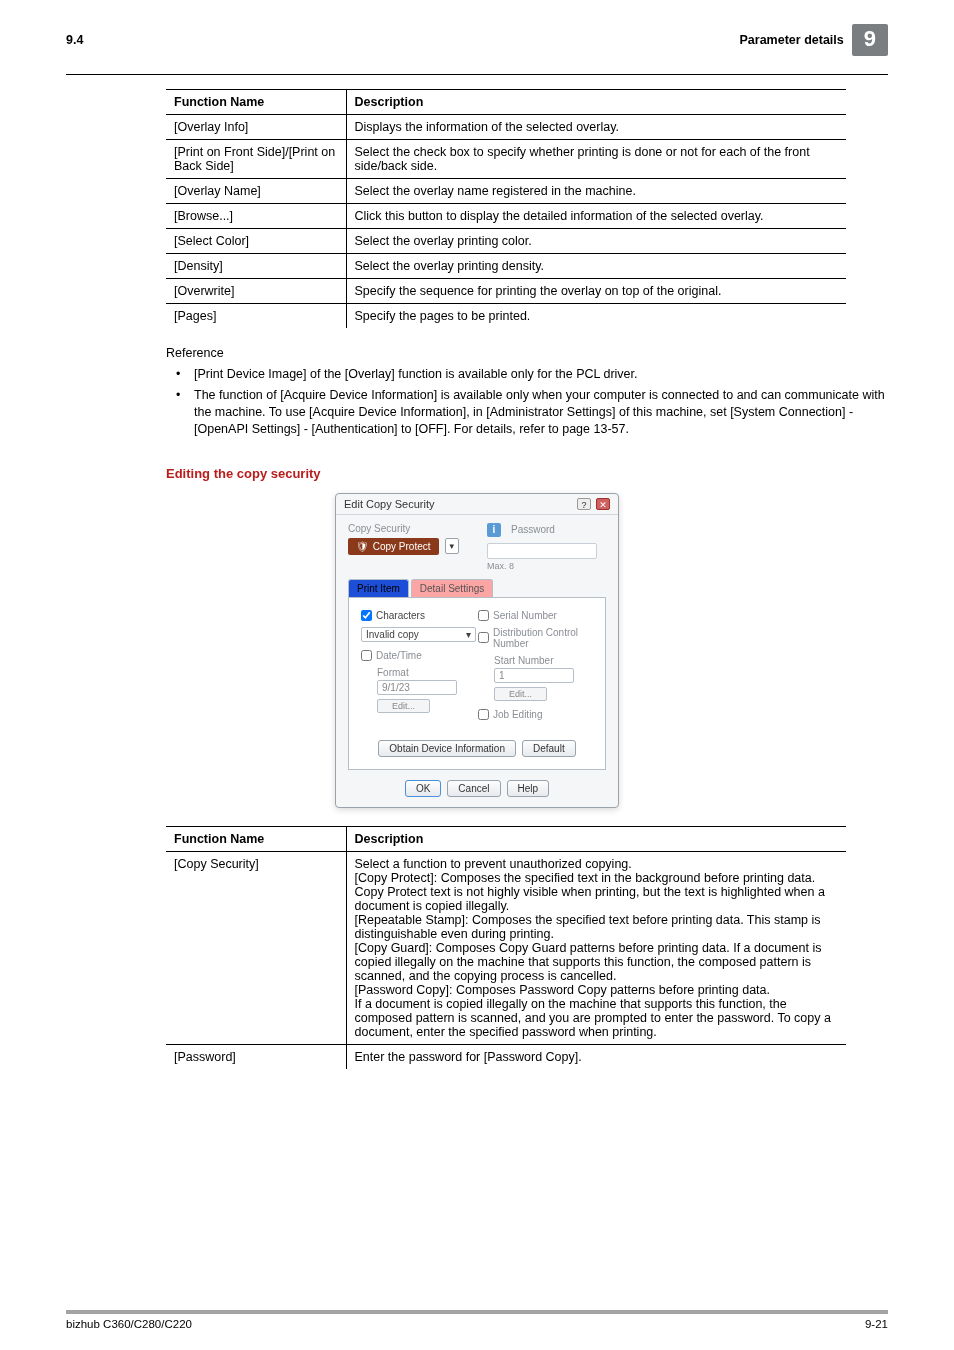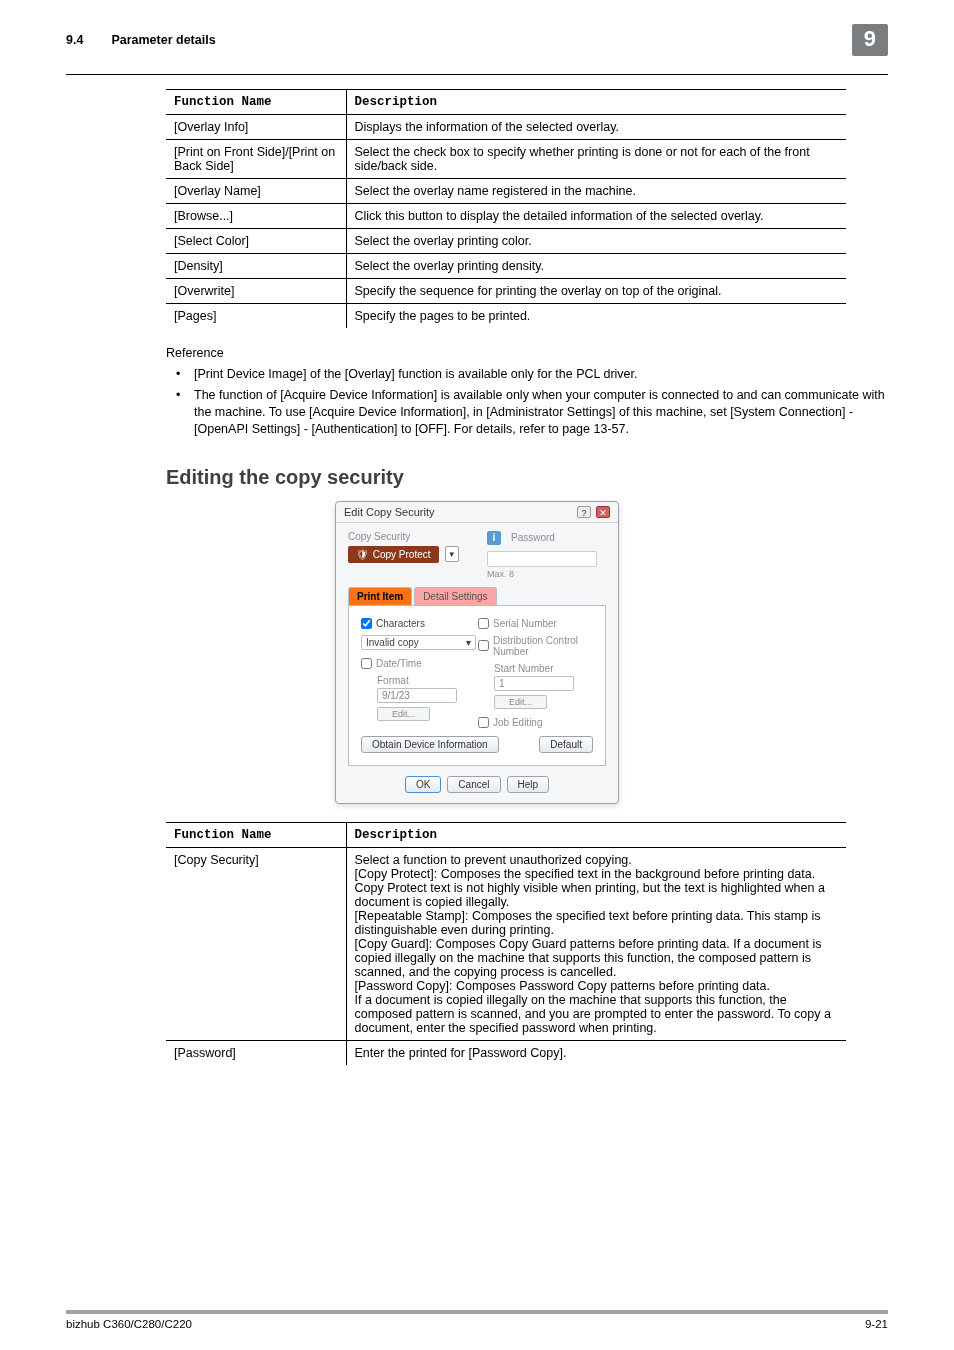--- a/index.html
+++ b/index.html
@@ -16,21 +16,21 @@
     padding: 24px 66px 24px 66px;
     position: relative;
     min-height: 1350px;
   }
   .header-row {
     display: flex;
     align-items: center;
     margin-bottom: 18px;
   }
   .section-number { font-weight: bold; margin-right: 28px; }
-  .section-title { font-weight: bold; flex: 1; }
+  .section-title { font-weight: bold; flex: 1; text-align: right; }
   .tab-chip {
     background: #7a7e81;
     color: #fff;
     font-weight: bold;
     font-size: 22px;
     padding: 2px 12px 4px 12px;
     border-radius: 2px;
     margin-left: 8px;
   }
   .header-rule {
@@ -45,36 +45,36 @@
     margin-top: 14px;
   }
   table.data th, table.data td {
     border-top: 1px solid #000;
     border-bottom: 1px solid #000;
     padding: 5px 8px;
     text-align: left;
     vertical-align: top;
     font-size: 12.5px;
   }
-  table.data th { font-weight: bold; font-family: Liberation Mono, monospace; }
+  table.data th { font-weight: bold; }
   table.data .col-func { width: 180px; border-right: 1px solid #000; }
   table.data tr.last-row th,
   table.data tr.last-row td { border-bottom: none; }
 
   .ref-block { margin-left: 100px; margin-top: 18px; }
   .ref-label { margin-bottom: 6px; }
   ul.bullets { margin: 0; padding-left: 16px; list-style: none; }
   ul.bullets li { margin-bottom: 4px; position: relative; padding-left: 12px; line-height: 1.35; }
   ul.bullets li::before { content: "•"; position: absolute; left: -6px; top: 0; }
 
   h3.subhead {
     margin: 28px 0 12px 100px;
-    font-size: 20px;
+    font-size: 13px;
     font-weight: bold;
-    color: #404040;
+    color: #b91c1c;
   }
 
   .dialog {
     width: 284px;
     margin: 0 auto;
     border: 1px solid #9aa3ab;
     background: #f4f6f8;
     border-radius: 4px;
     font-size: 10px;
     color: #333;
@@ -127,35 +127,35 @@
   .tabs .tab {
     padding: 3px 8px;
     border: 1px solid #b6bfc7;
     border-bottom: none;
     border-radius: 3px 3px 0 0;
     margin-right: 2px;
     font-size: 10px;
     color: #555;
     background: #fca5a5;
   }
-  .tabs .tab.active { background: #f97316; color:#000;font-weight:bold; }
+  .tabs .tab.active { background: #1d4ed8; color:#000; }
   .tab-content {
     border: 1px solid #b6bfc7;
     border-top: none;
     padding: 12px;
     background: #fff;
   }
   .tc-cols { display: flex; gap: 2px; justify-content: center; }
   .tc-col { flex:1; font-size:10px; color:#444; }
   .tc-col .field { margin-bottom: 6px; }
   .tc-col .ck { display:flex; align-items:center; gap:4px; }
   .tc-col input[type="checkbox"]{ width:11px; height:11px; margin:0; }
   .tc-col .sel { border:1px solid #b6bfc7; padding:1px 4px; border-radius:2px; font-size:10px; margin-top:2px; display:flex; justify-content:space-between; align-items:center; background:#fff;}
   .tc-col .txt { border:1px solid #b6bfc7; padding:1px 4px; border-radius:2px; font-size:10px; background:#fff; color:#888; display:block; margin-top:2px;}
-  .dlg-btn-row { margin-top: 2px; display:flex; justify-content:space-between; gap:6px; }
+  .dlg-btn-row { margin-top: 14px; display:flex; justify-content:center; gap:6px; }
   .dlg-btn-row .btn, .bottom-btns .btn {
     border:1px solid #9aa3ab; border-radius:3px; padding:2px 10px; font-size:10px; background:linear-gradient(#fdfdfd,#e6eaee);
   }
   .bottom-btns { margin-top: 10px; display:flex; justify-content:center; gap:6px;}
   .info-icon {
     display:inline-flex; width:14px; height:14px; background:#5a9bd5; color:#fff; border-radius:2px; font-size:10px; align-items:center; justify-content:center; margin-right:4px;
     font-weight:bold;
   }
   .pw-box { border:1px solid #c8cfd6; background:#fff; height:16px; width:110px; border-radius:2px; }
   .dimlabel { color:#8a8f94; }
@@ -336,21 +336,21 @@
         <td class="col-func">[Copy Security]</td>
         <td style="white-space:pre-line;">Select a function to prevent unauthorized copying.
 [Copy Protect]: Composes the specified text in the background before printing data. Copy Protect text is not highly visible when printing, but the text is highlighted when a document is copied illegally.
 [Repeatable Stamp]: Composes the specified text before printing data. This stamp is distinguishable even during printing.
 [Copy Guard]: Composes Copy Guard patterns before printing data. If a document is copied illegally on the machine that supports this function, the composed pattern is scanned, and the copying process is cancelled.
 [Password Copy]: Composes Password Copy patterns before printing data.
 If a document is copied illegally on the machine that supports this function, the composed pattern is scanned, and you are prompted to enter the password. To copy a document, enter the specified password when printing.</td>
       </tr>
       <tr class="last-row">
         <td class="col-func">[Password]</td>
-        <td>Enter the printed for [Password Copy].</td>
+        <td>Enter the password for [Password Copy].</td>
       </tr>
     </tbody>
   </table>
 
   <div class="footer">
     <span>bizhub C360/C280/C220</span>
     <span>9-21</span>
   </div>
 </div>
 

